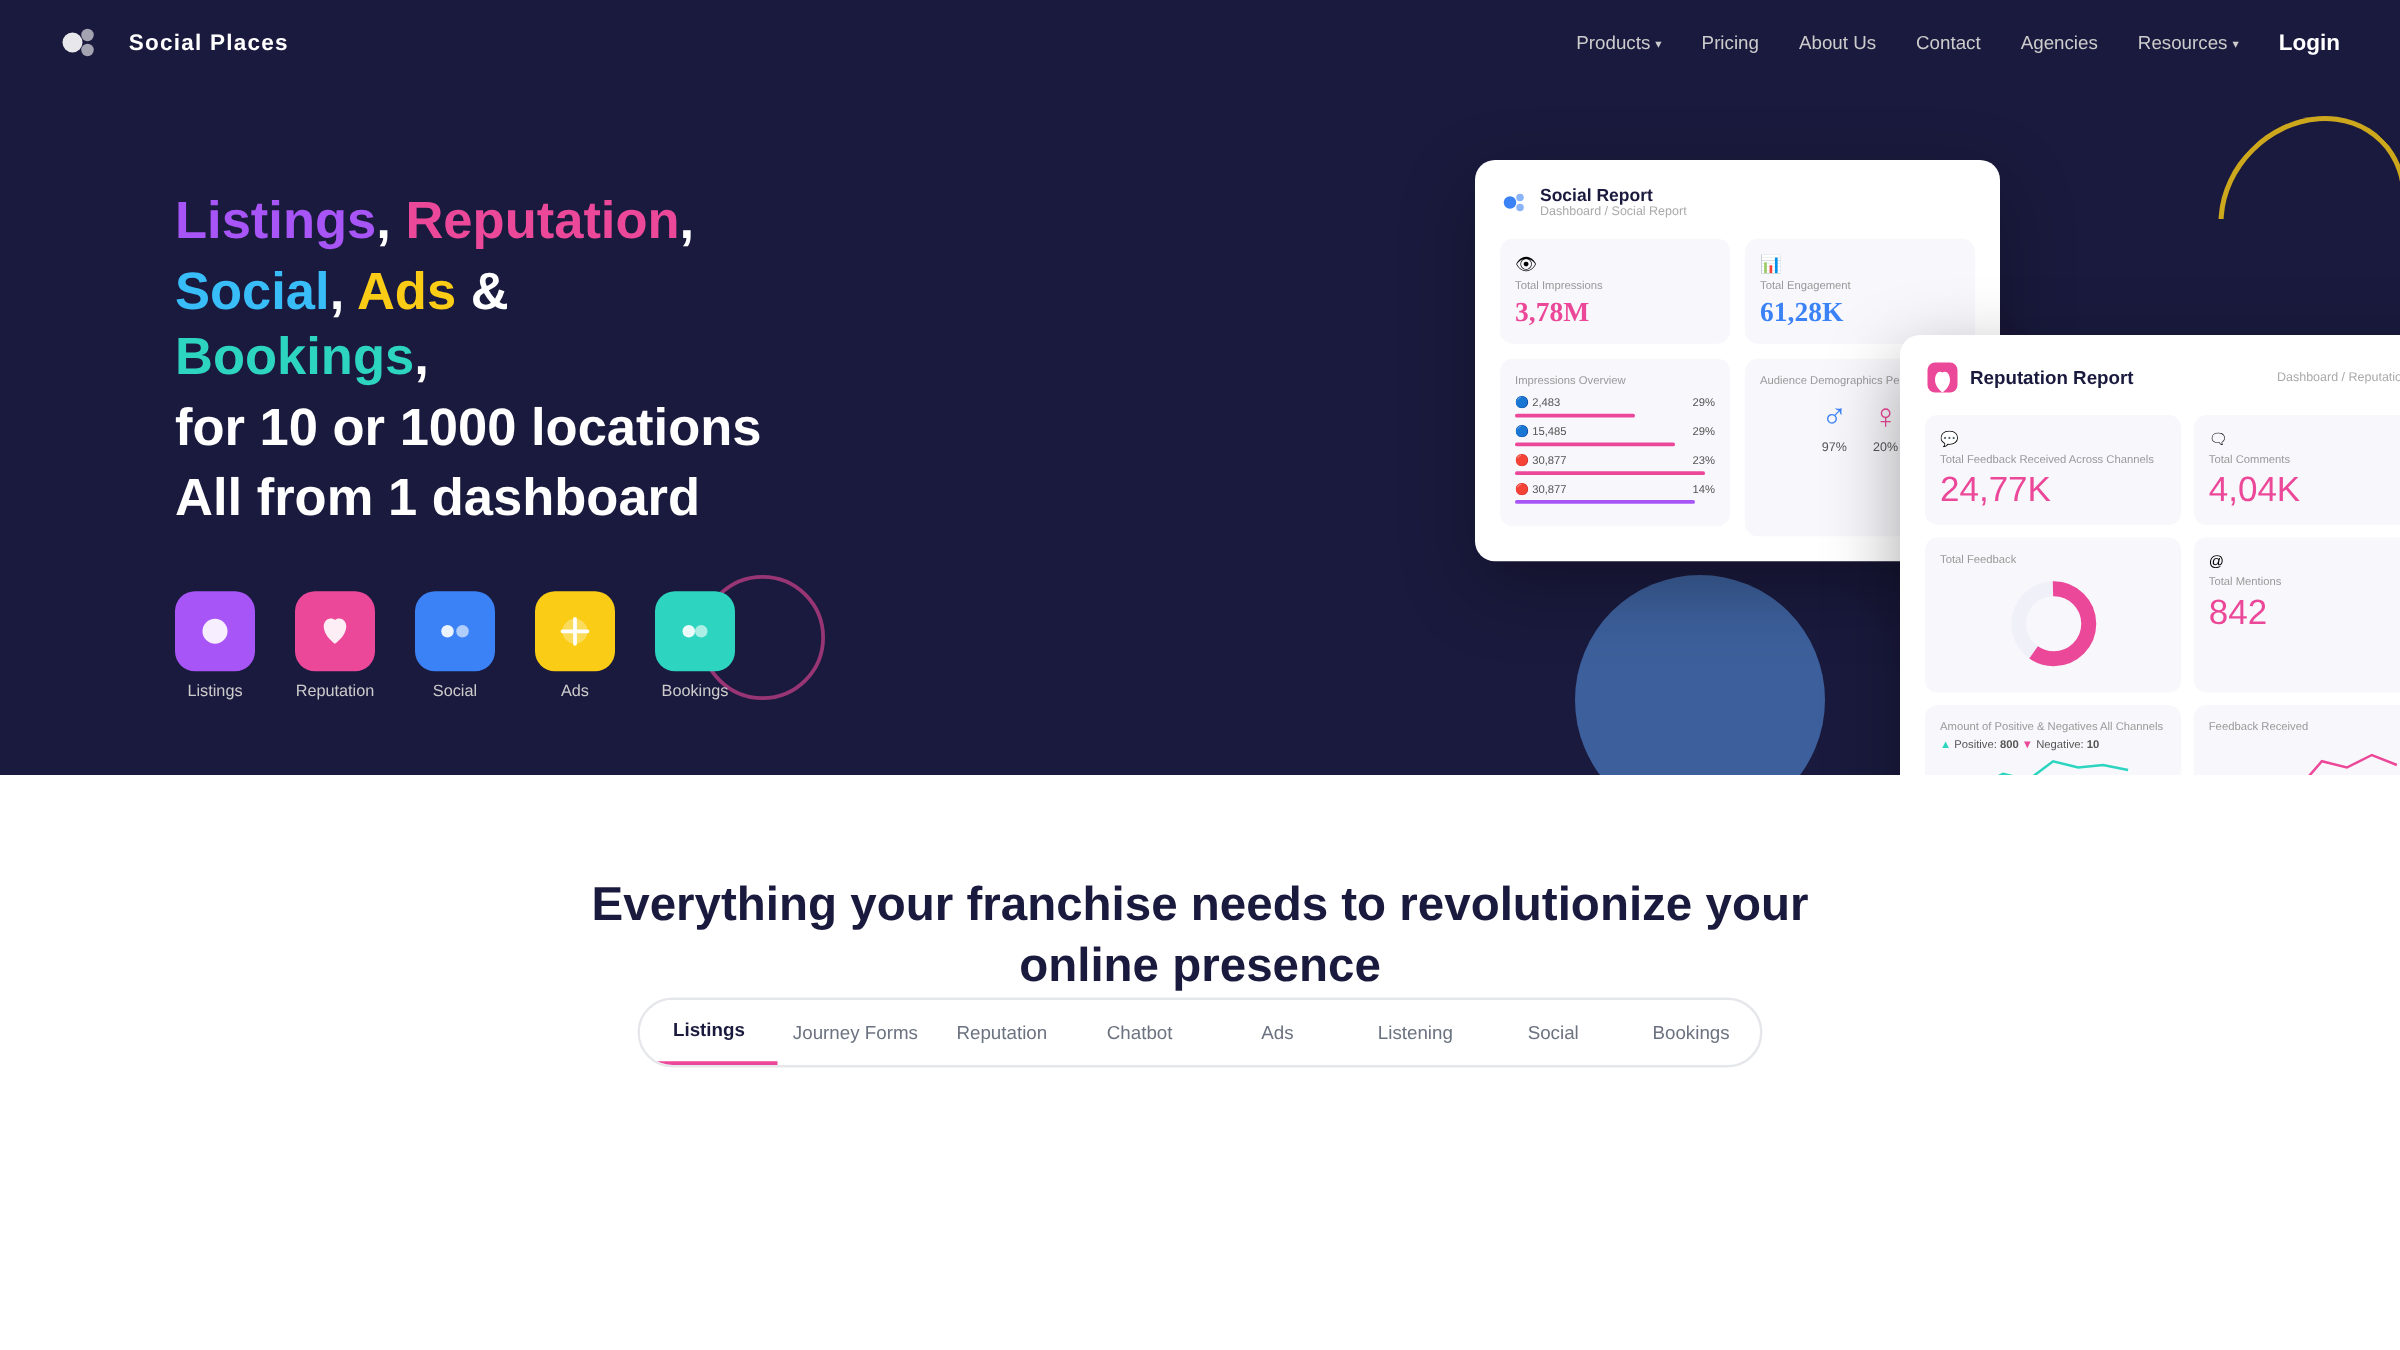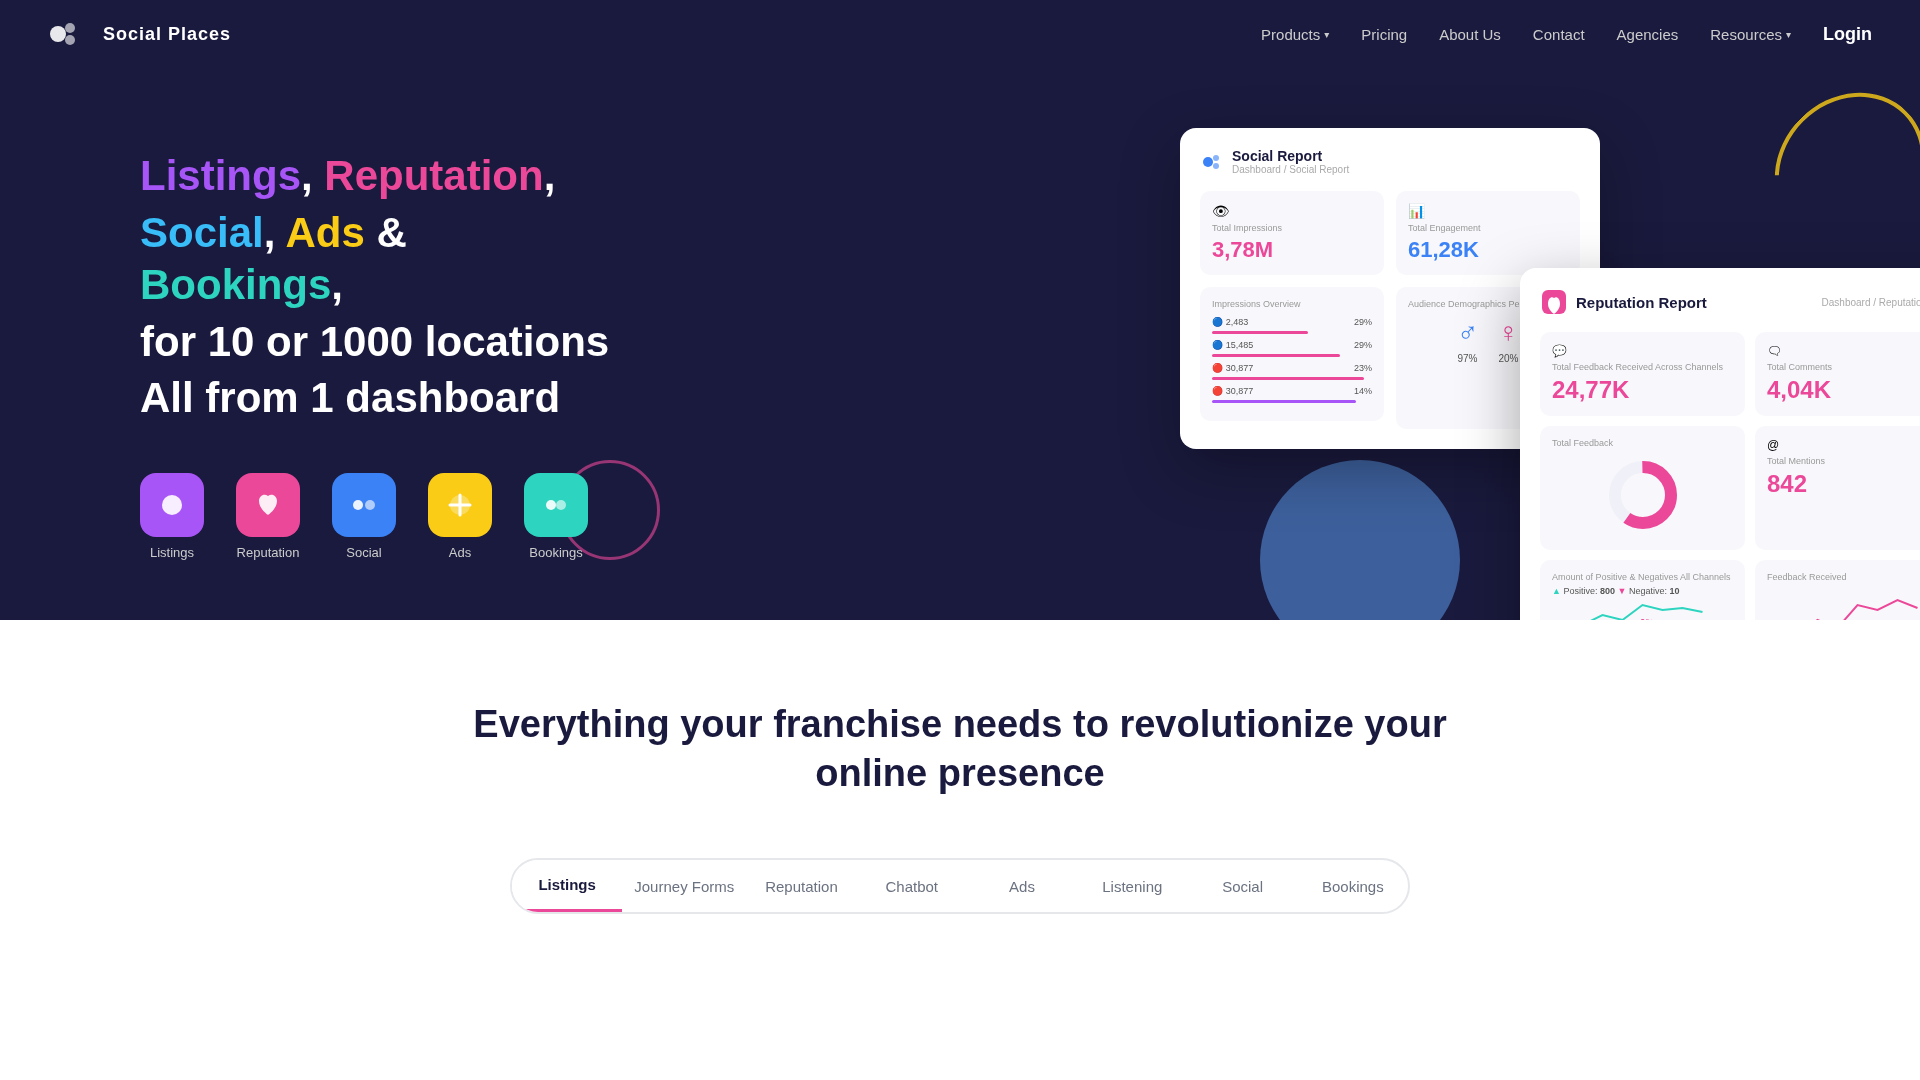--- a/index.html
+++ b/index.html
@@ -236,20 +236,21 @@
     }
     .metric-label {
       font-size: 9px;
       color: #999;
       margin-bottom: 4px;
     }
     .metric-value {
       font-size: 22px;
       font-weight: 700;
       color: #ec4899;
+      font-family: Liberation Serif, serif;
     }
     .metric-value.blue { color: #3b82f6; }
     .metric-icon {
       font-size: 14px;
       margin-bottom: 4px;
     }
     .impressions-table {
       background: #f8f8fc;
       border-radius: 10px;
       padding: 12px;
@@ -336,22 +337,22 @@
       background: #f8f8fc;
       border-radius: 10px;
       padding: 12px;
     }
     .rep-metric .label {
       font-size: 9px;
       color: #999;
       margin-bottom: 4px;
     }
     .rep-metric .value {
-      font-size: 24px;
-      font-weight: 700;
+      font-size: 28px;
+      font-weight: 400;
       color: #ec4899;
     }
     .rep-metric .icon-sm {
       font-size: 12px;
       margin-bottom: 4px;
     }
     .donut-container {
       display: flex;
       align-items: center;
       justify-content: center;
@@ -366,21 +367,20 @@
     .bottom-section {
       background: #fff;
       padding: 80px 0 40px;
     }
     .section-heading {
       text-align: center;
       font-size: 38px;
       font-weight: 800;
       color: #1a1a3e;
       line-height: 1.3;
-      margin-bottom: 60px;
     }
 
     
     .tabs-wrapper {
       border: 2px solid #e5e7eb;
       border-radius: 50px;
       max-width: 900px;
       margin: 0 auto;
       display: flex;
       align-items: center;

